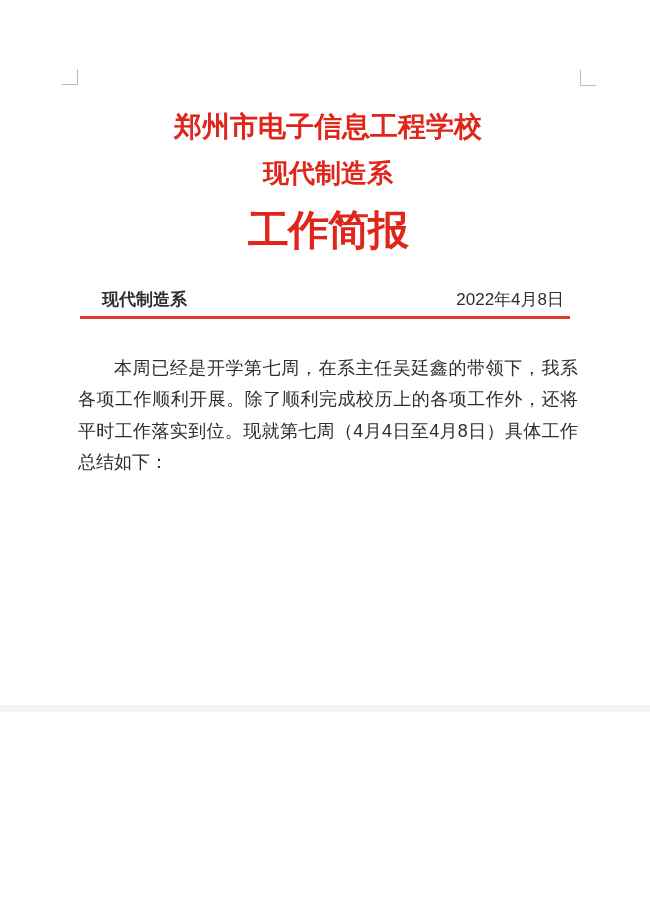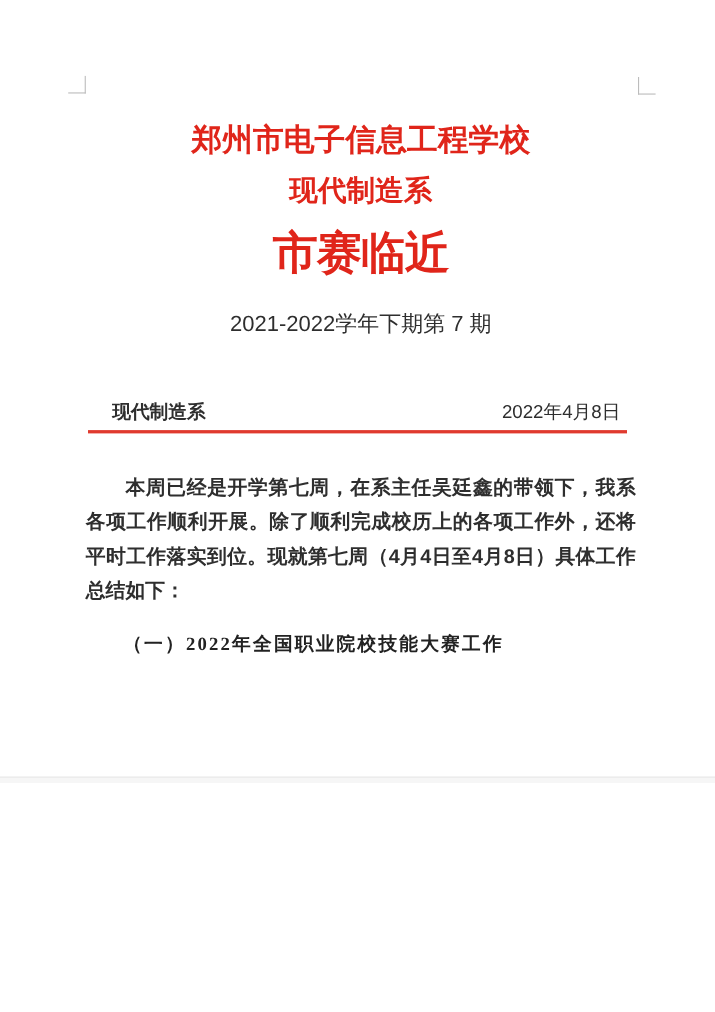--- a/index.html
+++ b/index.html
@@ -69,27 +69,27 @@
   .meta-row {
     margin-top: 39px;
     padding: 0 14px 0 24px;
     display: flex;
     justify-content: space-between;
     align-items: baseline;
     font-size: 17px;
     line-height: 1.15;
   }
   .meta-left  { font-weight: 700; }
-  .meta-right { font-weight: 400; margin-top: 20px; }
+  .meta-right { font-weight: 400; }
   .red-rule {
     height: 2.5px;
     background: var(--rule-red);
     margin: 7px 8px 0 2px;
   }
-  .body-text { margin-top: 34px; font-weight: bold; }
+  .body-text { margin-top: 34px; }
   .para {
     font-size: 18px;
     line-height: 31.5px;
     text-align: justify;
     text-indent: 2em;
     color: var(--text-color);
   }
   .h-num { margin-top: 8px; }
   .h-serif {
     margin-top: 16px;
@@ -122,30 +122,28 @@
 <div class="page">
 
   <div class="crop crop-tl"></div>
   <div class="crop crop-tr"></div>
   <div class="crop crop-bl"></div>
   <div class="crop crop-br"></div>
 
   <div class="content">
     <div class="school">郑州市电子信息工程学校</div>
     <div class="dept">现代制造系</div>
-    <div class="doc-title">市赛临近</div>
-    <div class="issue">2021-2022学年下期第 7 期</div>
+    <div class="doc-title">工作简报</div>
 
     <div class="meta-row">
       <span class="meta-left">现代制造系</span>
       <span class="meta-right">2022年4月8日</span>
     </div>
     <div class="red-rule"></div>
 
     <div class="body-text">
       <p class="para">本周已经是开学第七周，在系主任吴廷鑫的带领下，我系各项工作顺利开展。除了顺利完成校历上的各项工作外，还将平时工作落实到位。现就第七周（4月4日至4月8日）具体工作总结如下：</p>
-      <p class="para h-serif">（一）2022年全国职业院校技能大赛工作</p>
     </div>
   </div>
 
   <div class="page-number">— 1</div>
   <div class="bottom-edge"></div>
 </div>
 
 </body></html>

